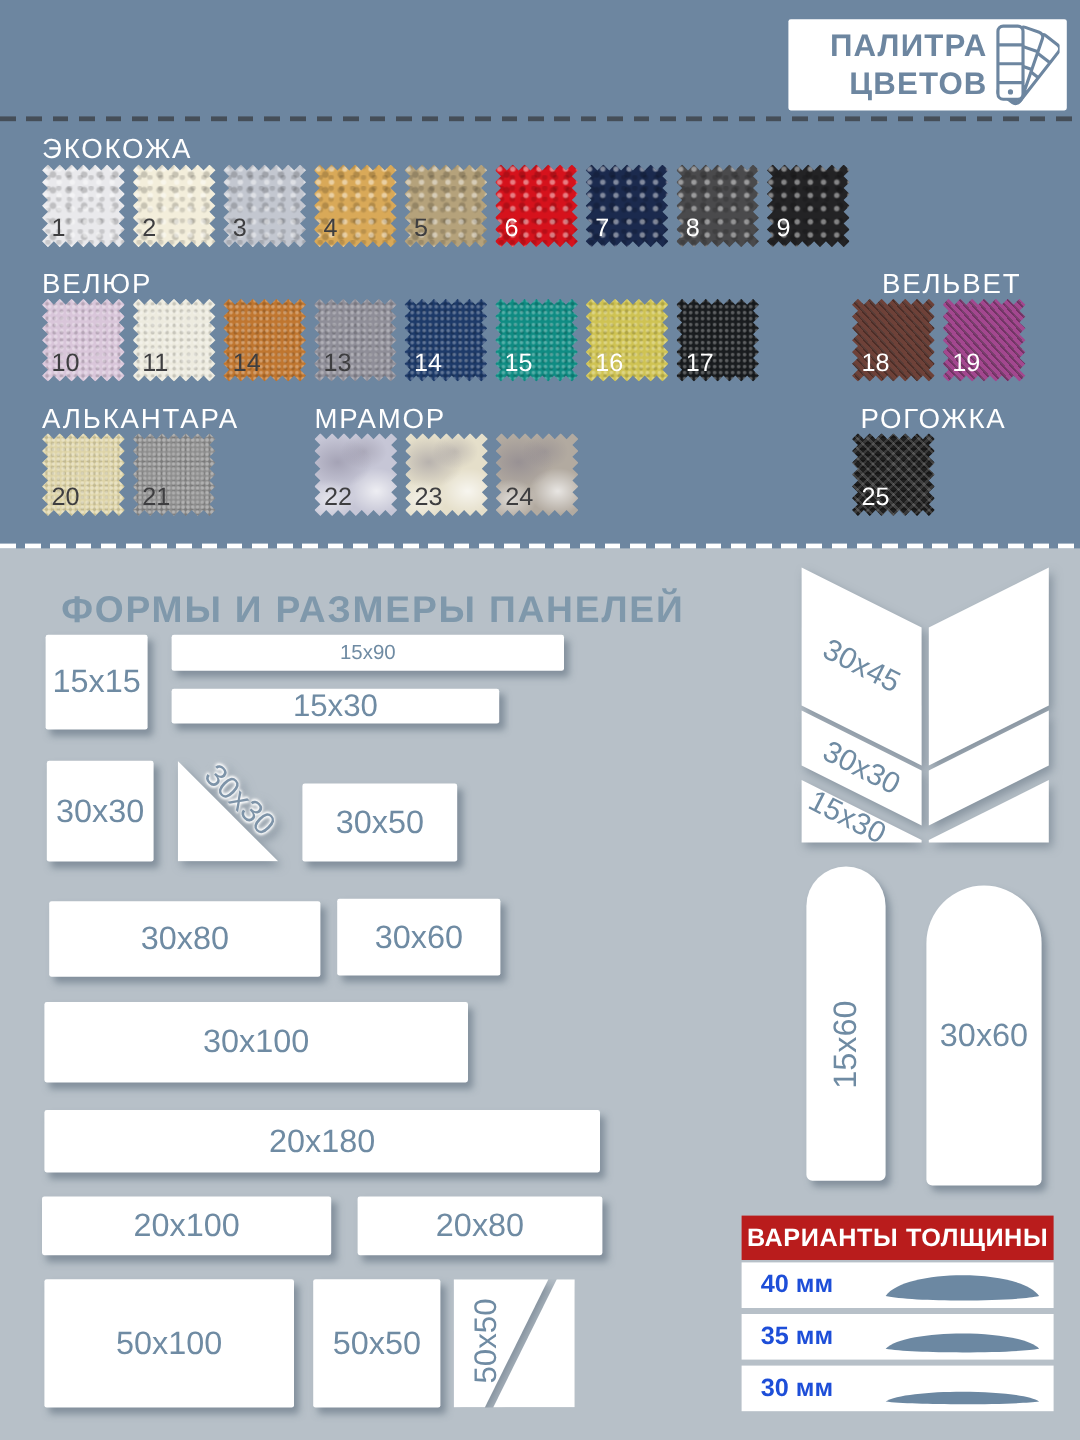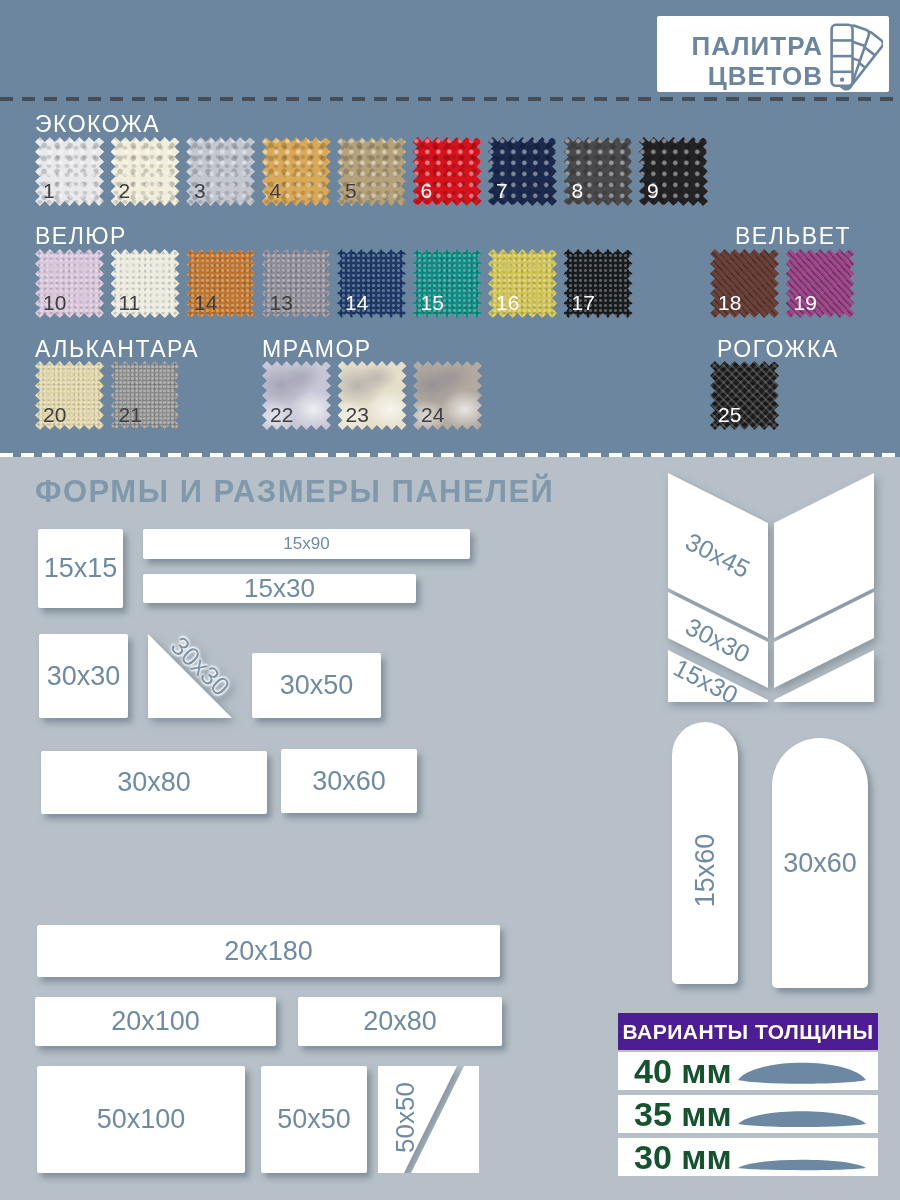--- a/index.html
+++ b/index.html
@@ -5,21 +5,21 @@
   html,body{margin:0;padding:0;background:#444;}
   .canvas{position:relative;width:900px;height:1200px;overflow:hidden;
     font-family:"Liberation Sans", sans-serif;background:#6d86a0;}
   .bottom-bg{position:absolute;left:0;top:457px;width:900px;height:743px;background:#b7c0c8;}
 
   
   .brand{position:absolute;left:30px;top:10px;margin:0;
     font-family:"Liberation Serif", serif;font-weight:700;font-size:76px;line-height:1.05;
     font-variant:small-caps;letter-spacing:4px;color:#fdfdfd;}
   .palette-box{position:absolute;left:657px;top:16px;width:232px;height:76px;background:#fff;
-    border-radius:2px;display:flex;align-items:flex-end;justify-content:flex-end;gap:6px;padding-right:6px;box-sizing:border-box;}
+    border-radius:2px;display:flex;align-items:center;justify-content:flex-end;gap:6px;padding-right:6px;box-sizing:border-box;}
   .palette-text{text-align:right;color:#6d86a0;font-weight:700;font-size:26px;line-height:1.18;letter-spacing:1px;}
   .dash{position:absolute;left:0;width:900px;height:4px;}
   .dash-dark{top:97px;background:repeating-linear-gradient(90deg,#454e58 0 13px,transparent 13px 22px);}
   .dash-white{top:453px;background:repeating-linear-gradient(90deg,#ffffff 0 13px,transparent 13px 21px);}
 
   
   .cat-label{position:absolute;color:#fff;font-size:23px;letter-spacing:1.5px;}
   .swatch-row{position:absolute;display:flex;gap:6.5px;}
   .swatch{position:relative;width:69px;height:69px;flex:0 0 69px;}
   .swatch .num{position:absolute;left:8px;bottom:3px;font-size:21px;color:#3e3e40;z-index:2;}
@@ -45,45 +45,45 @@
     radial-gradient(ellipse 60% 45% at 28% 35%, rgba(110,105,128,.38), transparent 70%),
     radial-gradient(ellipse 50% 40% at 75% 70%, rgba(255,255,255,.70), transparent 70%),
     radial-gradient(ellipse 40% 30% at 60% 22%, rgba(118,112,130,.30), transparent 70%),
     radial-gradient(ellipse 45% 35% at 18% 80%, rgba(255,255,255,.55), transparent 70%);}
   .tx-weave::after{background-image:
     repeating-linear-gradient(45deg, rgba(255,255,255,.16) 0 2px, transparent 2px 6px),
     repeating-linear-gradient(-45deg, rgba(255,255,255,.12) 0 2px, transparent 2px 6px),
     repeating-linear-gradient(0deg, rgba(0,0,0,.30) 0 2px, transparent 2px 5px);}
 
   
-  .panels-title{position:absolute;left:35px;top:474px;margin:0;
+  .panels-title{position:absolute;left:35px;top:474px;margin:16px;
     font-size:31px;font-weight:700;letter-spacing:1.5px;color:#7f98ab;}
   .panel{position:absolute;background:#fff;border-radius:2px;
     box-shadow:4px 5px 6px rgba(88,104,120,.55);
     display:flex;align-items:center;justify-content:center;
     color:#6f8ba3;font-size:27px;}
   .tri-wrap{position:absolute;left:148px;top:634px;width:84px;height:84px;
     filter:drop-shadow(3px 4px 4px rgba(88,104,120,.55));}
   .tri-fill{position:absolute;inset:0;background:#fff;
     clip-path:polygon(0 0, 100% 100%, 0 100%);}
   .tri-label{position:absolute;left:7px;top:17px;width:90px;text-align:center;
     transform:rotate(45deg);color:#7d93a8;font-size:26px;
     text-shadow:0 0 3px #fff,1px 1px 2px #fff,-1px -1px 2px #fff,0 0 6px #fff;}
   .cut-label{position:absolute;left:-13px;top:36px;width:80px;text-align:center;
     transform:rotate(-90deg);color:#6f8ba3;font-size:26px;}
   .r-panel{box-shadow:4px 5px 6px rgba(88,104,120,.55);background:#fff;position:absolute;}
   .rot-label{position:absolute;transform:rotate(-90deg);color:#6f8ba3;font-size:27px;text-align:center;}
 
   
-  .thick-header{position:absolute;left:618px;top:1013px;width:260px;height:37px;background:#4c1d95;
+  .thick-header{position:absolute;left:618px;top:1013px;width:260px;height:37px;background:#b91c1c;
     color:#fff;font-weight:700;font-size:21px;letter-spacing:.5px;
     display:flex;align-items:center;justify-content:center;}
   .thick-row{position:absolute;left:618px;width:260px;height:38px;background:#fff;
     display:flex;align-items:center;box-sizing:border-box;padding-left:16px;}
-  .thick-row .t-lbl{font-size:34px;font-weight:700;color:#14532d;}
+  .thick-row .t-lbl{font-size:21px;font-weight:700;color:#1d4ed8;}
   .thick-row svg{margin-left:auto;margin-right:10px;}
   svg text{font-family:"Liberation Sans", sans-serif;}
 </style>
 </head>
 <body>
 
 <div class="canvas">
   <div class="bottom-bg"></div>
 
   <div class="palette-box">
@@ -235,20 +235,23 @@
 
   <div class="panel" style="left:252px;top:653px;width:129px;height:65px">
       <span>30x50</span>
     </div>
   <div class="panel" style="left:41px;top:751px;width:226px;height:63px">
       <span>30x80</span>
     </div>
   <div class="panel" style="left:281px;top:749px;width:136px;height:64px">
       <span>30x60</span>
     </div>
+  <div class="panel" style="left:37px;top:835px;width:353px;height:67px">
+      <span>30x100</span>
+    </div>
   <div class="panel" style="left:37px;top:925px;width:463px;height:52px">
       <span>20x180</span>
     </div>
   <div class="panel" style="left:35px;top:997px;width:241px;height:49px">
       <span>20x100</span>
     </div>
   <div class="panel" style="left:298px;top:997px;width:204px;height:49px">
       <span>20x80</span>
     </div>
   <div class="panel" style="left:37px;top:1066px;width:208px;height:107px">

